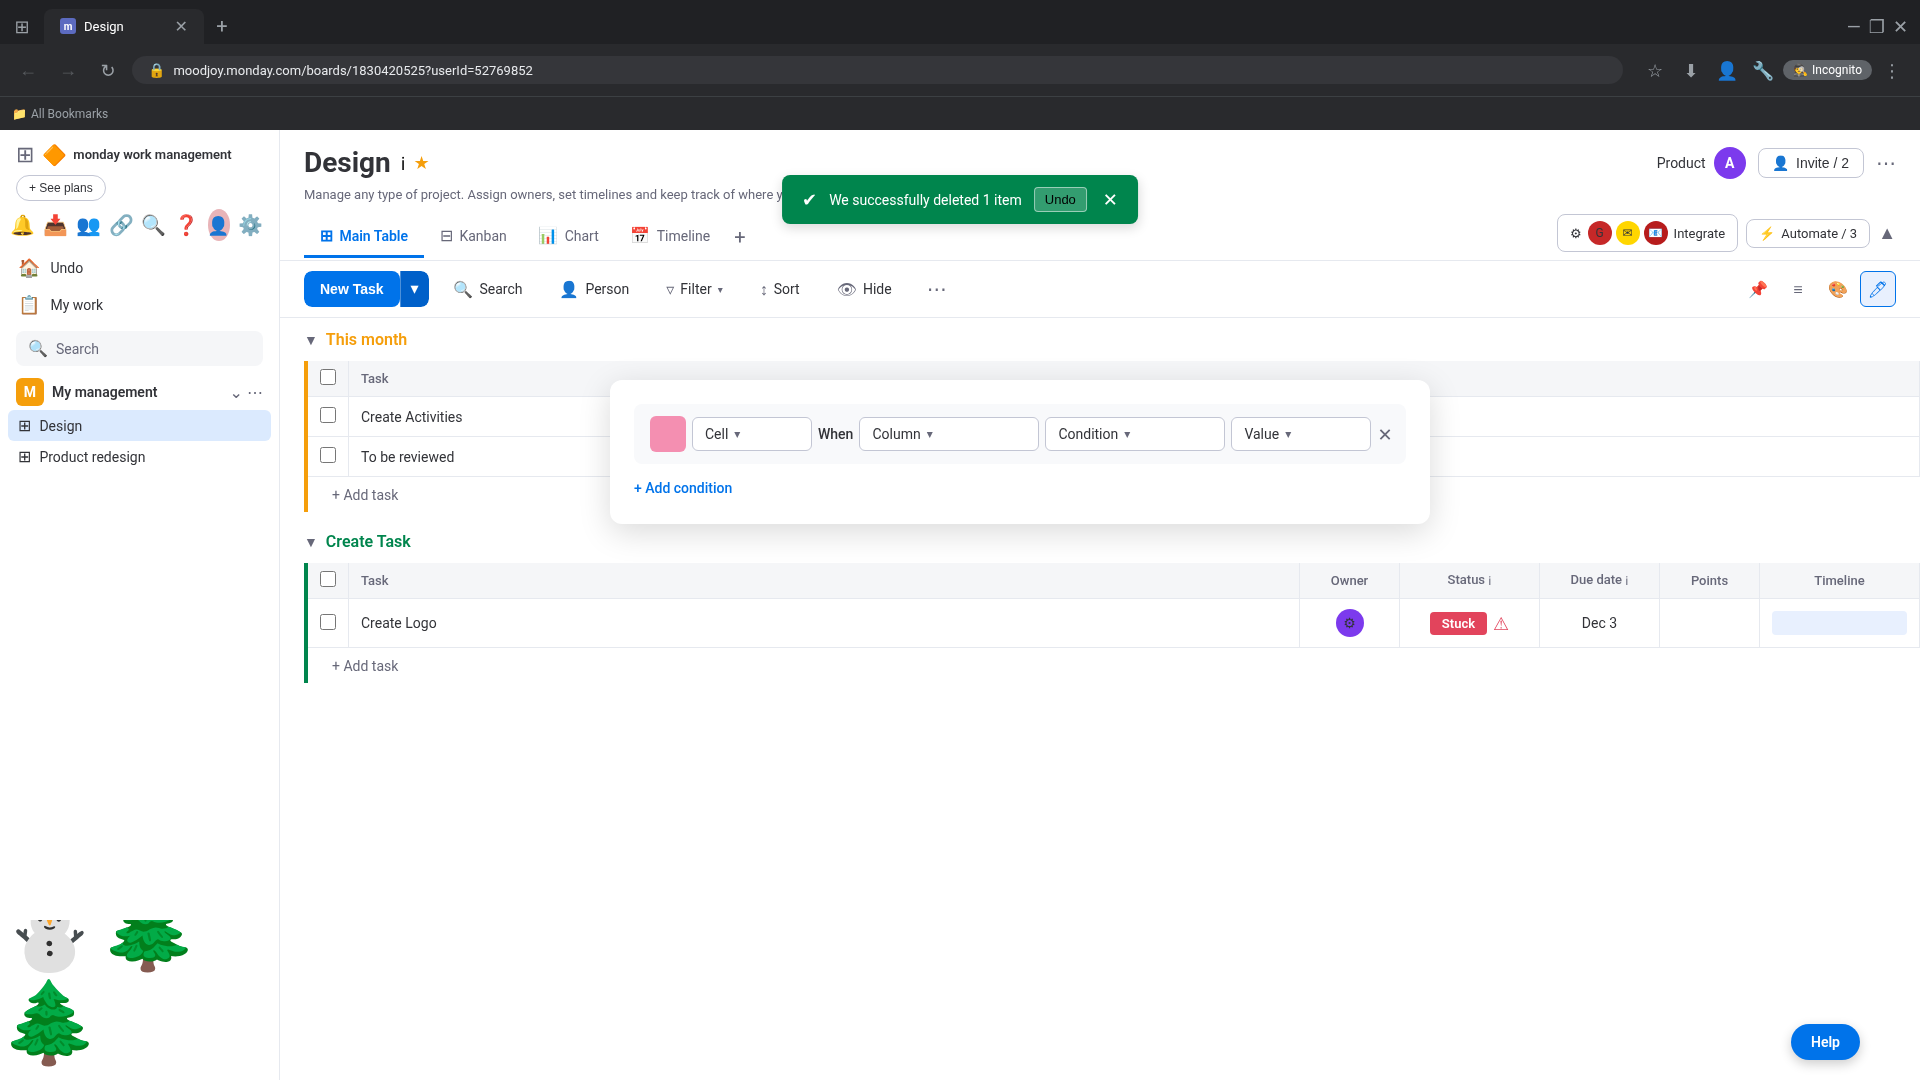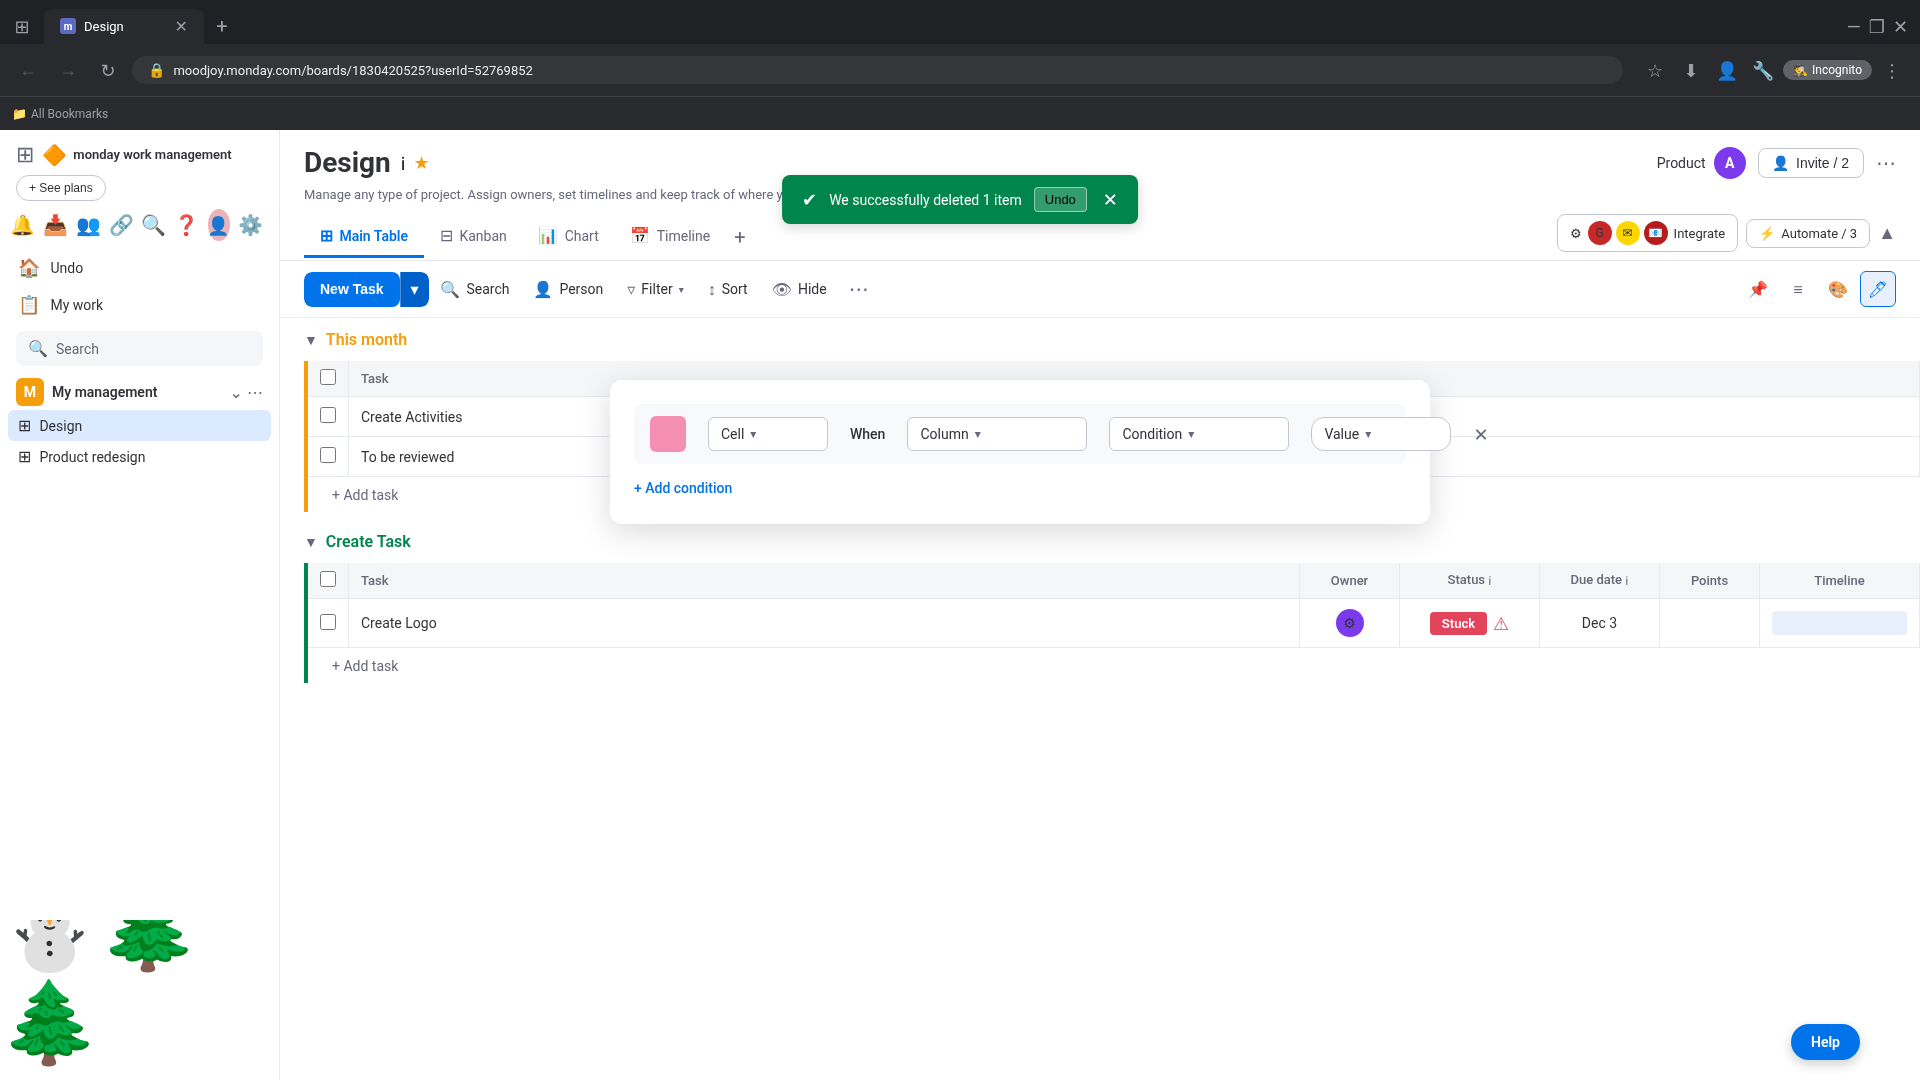--- a/index.html
+++ b/index.html
@@ -75,21 +75,21 @@
     .view-tab .tab-icon { font-size: 16px; }
     .add-view-btn { color: #676879; font-size: 20px; cursor: pointer; padding: 8px; }
     .view-tabs-right { margin-left: auto; display: flex; align-items: center; gap: 8px; }
     .integrate-btn { display: flex; align-items: center; gap: 6px; padding: 6px 12px; border: 1px solid #c3c6d4; border-radius: 8px; font-size: 13px; color: #323338; cursor: pointer; }
     .automate-btn { display: flex; align-items: center; gap: 6px; padding: 6px 12px; border: 1px solid #c3c6d4; border-radius: 8px; font-size: 13px; color: #323338; cursor: pointer; }
     .collapse-btn { color: #676879; cursor: pointer; font-size: 18px; }
     .email-icons { display: flex; gap: 4px; align-items: center; }
     .email-icon { width: 24px; height: 24px; border-radius: 50%; display: flex; align-items: center; justify-content: center; font-size: 12px; }
 
     
-    .toolbar { display: flex; align-items: center; gap: 0; padding: 10px 24px; border-bottom: 1px solid #e6e9ef; }
+    .toolbar { display: flex; gap: 13px; padding: 10px 24px; border-bottom: 1px solid #e6e9ef; }
     .new-task-btn { background: #0073ea; color: #fff; border: none; border-radius: 8px; padding: 8px 16px; font-size: 14px; font-weight: 600; cursor: pointer; display: flex; align-items: center; gap: 6px; }
     .new-task-arrow { background: #0060c9; border-radius: 0 8px 8px 0; padding: 8px 10px; color: #fff; cursor: pointer; border-left: 1px solid rgba(255,255,255,0.3); }
     .new-task-wrapper { display: flex; border-radius: 8px; overflow: hidden; }
     .toolbar-btn { display: flex; align-items: center; gap: 6px; padding: 6px 12px; border-radius: 6px; font-size: 14px; color: #323338; cursor: pointer; }
     .toolbar-btn .btn-icon { font-size: 16px; color: #676879; }
     .more-toolbar-btn { color: #676879; cursor: pointer; padding: 6px 10px; border-radius: 6px; font-size: 20px; }
 
     
     .toast { position: absolute; top: 175px; left: 50%; transform: translateX(-50%); background: #00854d; color: #fff; border-radius: 8px; padding: 12px 20px; display: flex; align-items: center; gap: 12px; font-size: 14px; z-index: 100; box-shadow: 0 4px 12px rgba(0,0,0,0.15); }
     .toast-check { font-size: 18px; }
@@ -118,26 +118,26 @@
     .status-badge { border-radius: 4px; padding: 4px 12px; font-size: 13px; font-weight: 600; color: #fff; display: inline-block; }
     .status-stuck { background: #e2445c; }
 
     
     .panel-overlay { position: absolute; top: 380px; left: 610px; background: #fff; border-radius: 12px; box-shadow: 0 8px 32px rgba(0,0,0,0.15); width: 820px; padding: 24px; z-index: 50; }
     .panel-header { display: flex; align-items: center; justify-content: space-between; margin-bottom: 20px; }
     .panel-title { font-size: 18px; font-weight: 600; color: #323338; }
     .panel-actions { display: flex; align-items: center; gap: 16px; }
     .feedback-btn { display: flex; align-items: center; gap: 6px; color: #676879; font-size: 14px; cursor: pointer; }
     .save-view-btn { color: #c3c6d4; font-size: 14px; cursor: pointer; }
-    .condition-row { display: flex; align-items: center; gap: 22px; background: #f8f9fb; border-radius: 8px; padding: 12px 16px; margin-bottom: 12px; }
+    .condition-row { display: flex; align-items: center; gap: 6px; background: #f8f9fb; border-radius: 8px; padding: 12px 16px; margin-bottom: 12px; }
     .color-swatch { width: 36px; height: 36px; background: #f48fb1; border-radius: 6px; cursor: pointer; flex-shrink: 0; }
     .when-label { font-size: 14px; color: #323338; font-weight: 500; }
     .condition-select { display: flex; align-items: center; gap: 6px; background: #fff; border: 1px solid #c3c6d4; border-radius: 6px; padding: 8px 12px; font-size: 14px; color: #323338; cursor: pointer; min-width: 120px; }
     .condition-select-wide { min-width: 180px; }
-    .condition-select-value { min-width: 140px; border-radius: 13px; }
+    .condition-select-value { min-width: 140px; }
     .select-arrow { color: #676879; font-size: 12px; }
     .remove-condition-btn { color: #676879; cursor: pointer; font-size: 18px; margin-left: auto; }
     .add-condition-btn { color: #0073ea; font-size: 14px; cursor: pointer; font-weight: 500; padding: 4px 0; }
     .view-tool-btn { width: 36px; height: 36px; display: flex; align-items: center; justify-content: center; border-radius: 6px; cursor: pointer; color: #676879; font-size: 16px; border: 1px solid transparent; }
     .view-tool-btn.active { background: #e8f0fe; color: #0073ea; border-color: #0073ea; }
 
     
     .help-btn { position: fixed; bottom: 20px; right: 60px; background: #0073ea; color: #fff; border-radius: 20px; padding: 10px 20px; font-size: 14px; font-weight: 600; cursor: pointer; box-shadow: 0 4px 12px rgba(0,0,0,0.2); z-index: 200; }
 
     

